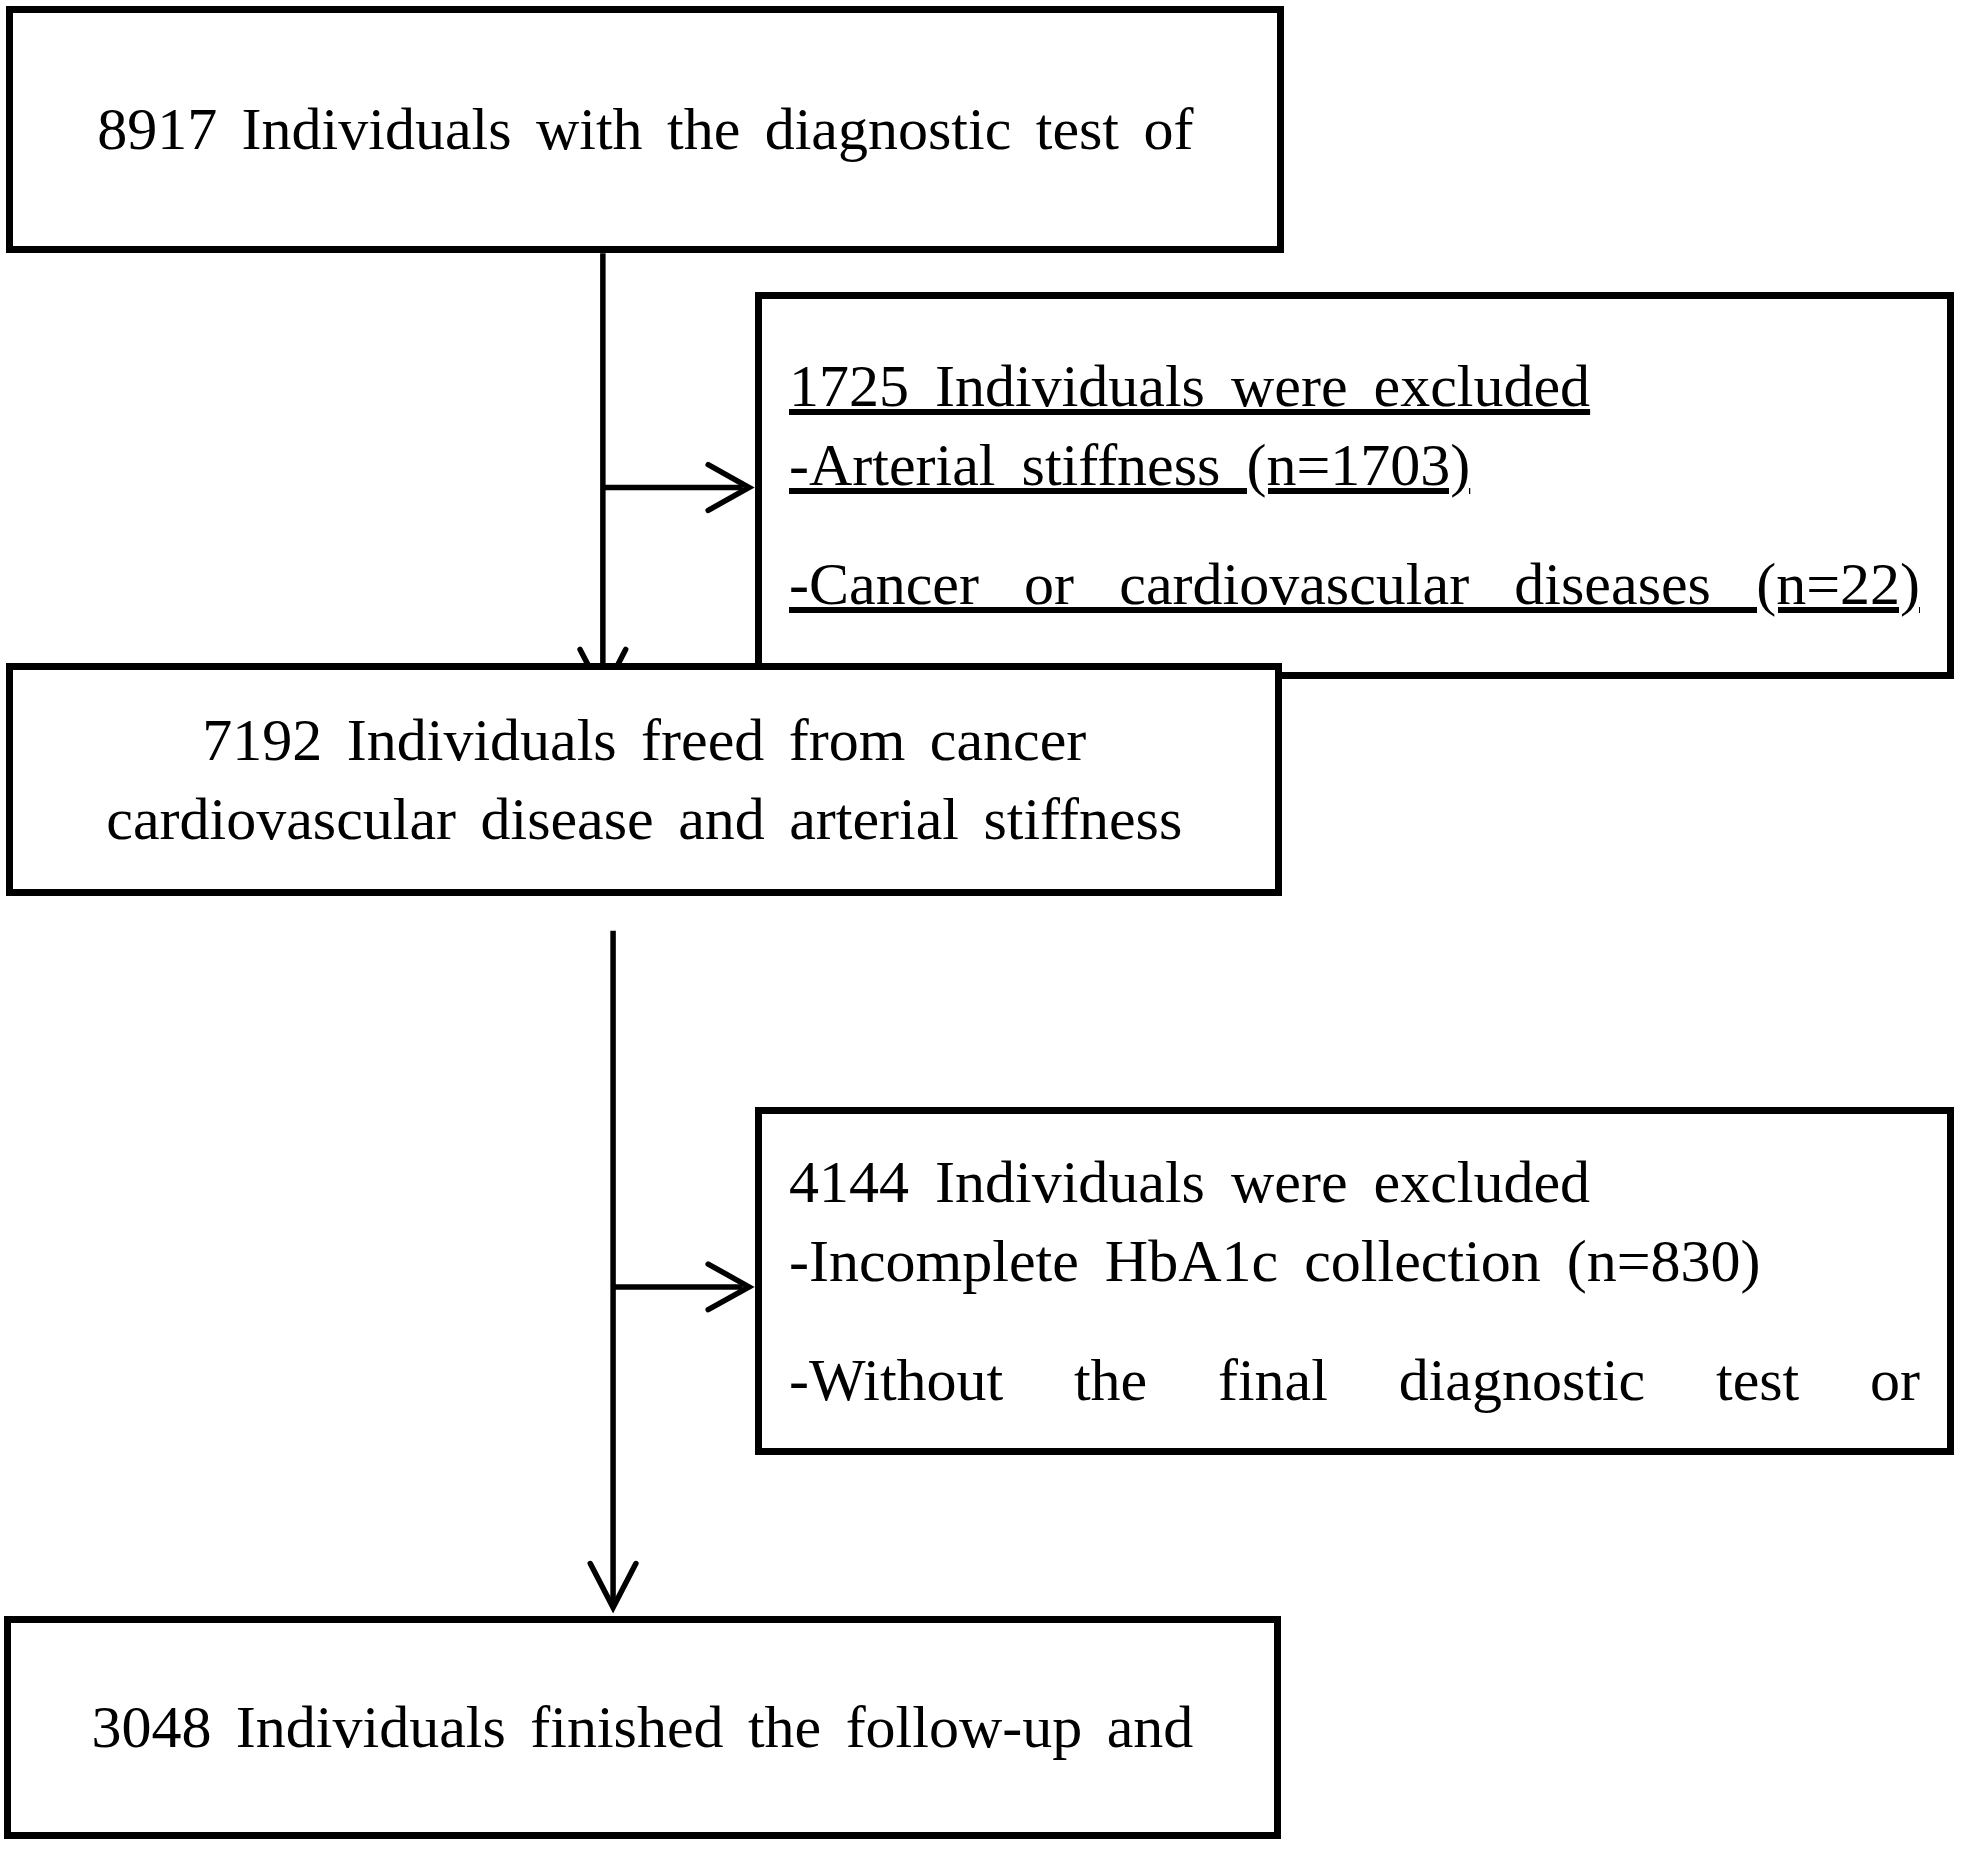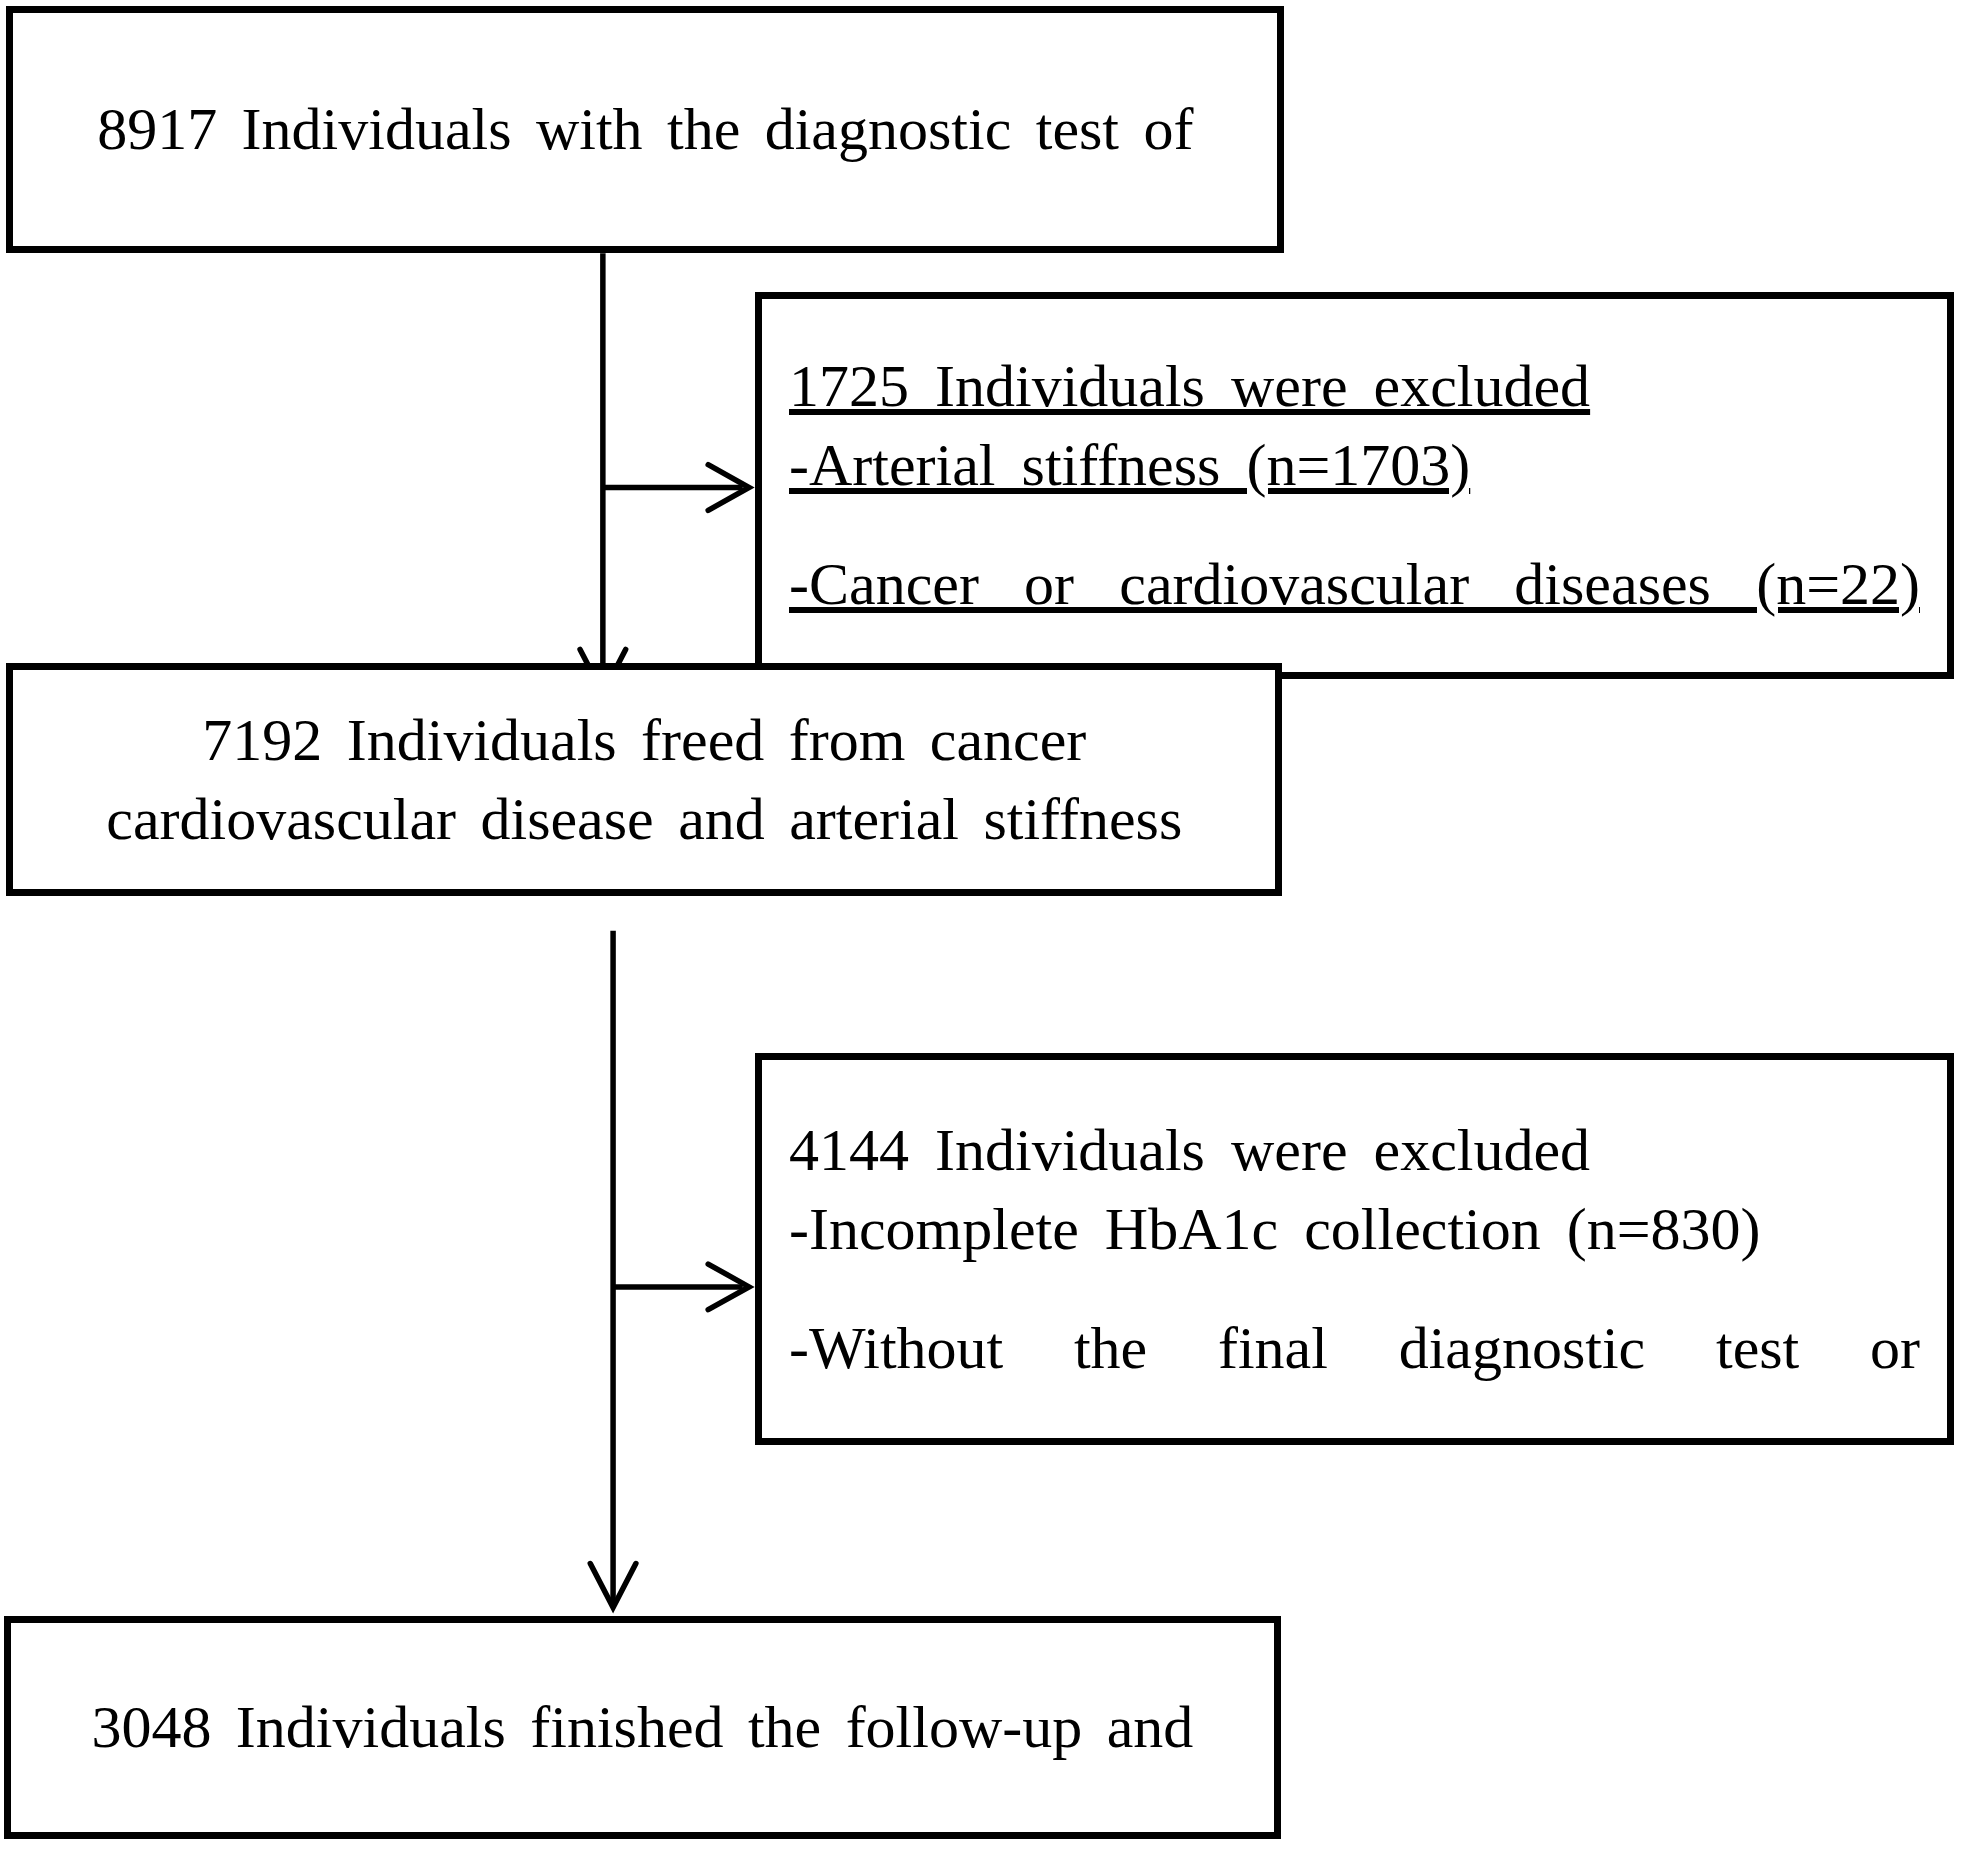--- a/index.html
+++ b/index.html
@@ -50,21 +50,21 @@
     white-space: normal;
     text-align: justify;
     text-align-last: justify;
     word-spacing: normal;
     margin-top: 40px;
   }
   
   .box-baseline  { left: 6.3px;   top: 6.3px;    width: 1278px; height: 247px; }
   .box-excl1     { left: 755px; top: 292px;  width: 1199px; height: 387px; text-decoration: underline; }
   .box-cohort    { left: 6.3px;   top: 663px;  width: 1276px; height: 233px; }
-  .box-excl2     { left: 755px; top: 1053px; width: 1199px; height: 392px; }
+  .box-excl2     { left: 755px; top: 1107px; width: 1199px; height: 348px; }
   .box-final     { left: 3.9px;   top: 1616px; width: 1277px; height: 223px; }
 </style>
 </head>
 <body>
 
 <div class="stage">
 
   <svg class="arrow-layer" viewBox="0 0 2500 2385" xmlns="http://www.w3.org/2000/svg">
 
     <g stroke="#000000" stroke-width="7" fill="none">

